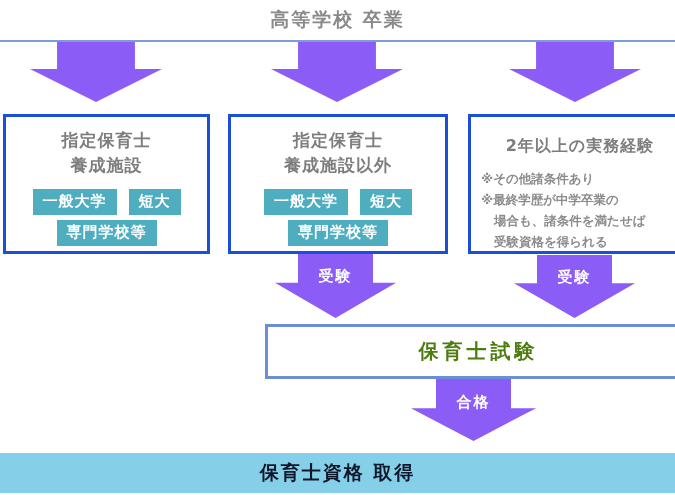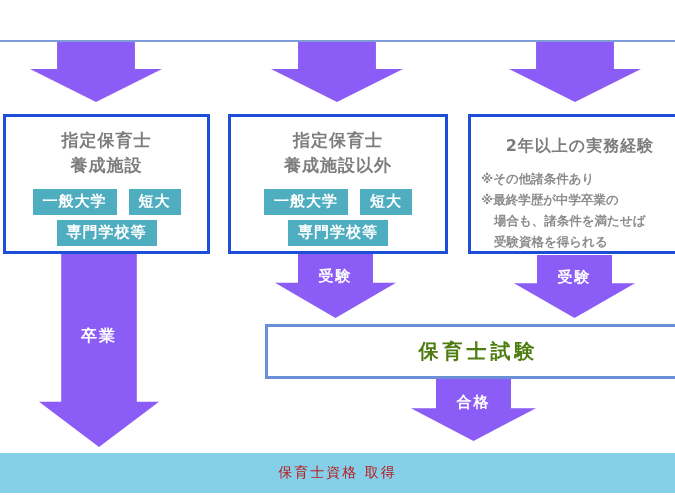--- a/index.html
+++ b/index.html
@@ -84,27 +84,28 @@
     display:flex;align-items:center;justify-content:center;
   }
   .exam-title{font-size:20px;font-weight:bold;color:#4d7c0f;letter-spacing:4px;}
   .exam-sub{font-size:14px;font-weight:bold;color:#7d7d7d;letter-spacing:1px;margin-left:2px;}
 
   
   .result-bar{
     position:absolute;left:0;top:453px;width:675px;height:40px;background:#85cfe8;
     display:flex;align-items:center;justify-content:center;
   }
-  .result-label{font-size:14px;font-weight:normal;color:#b91c1c;letter-spacing:2px;}
+  .result-label{font-size:19px;font-weight:bold;color:#0f172a;letter-spacing:2px;}
 </style>
 </head>
 <body>
 
 <div class="stage">
 
+  <div class="title">高等学校 卒業</div>
   <div class="topline"></div>
 
   <div class="arrow arrow-top a1"></div>
   <div class="arrow arrow-top a2"></div>
   <div class="arrow arrow-top a3"></div>
 
   <div class="box box1">
     <div class="box-title">
       <div>指定保育士</div>
       <div>養成施設</div>
@@ -139,23 +140,20 @@
   <div class="box box3">
     <div class="box-title">2年以上の実務経験</div>
     <div class="notes">
       <div class="note-line">※その他諸条件あり</div>
       <div class="note-line">※最終学歴が中学卒業の</div>
       <div class="note-line indent">場合も、諸条件を満たせば</div>
       <div class="note-line indent">受験資格を得られる</div>
     </div>
   </div>
 
-  <div class="arrow arrow-grad">
-    <span class="arrow-label">卒業</span>
-  </div>
 
   <div class="arrow arrow-exam2">
     <span class="arrow-label">受験</span>
   </div>
 
   <div class="arrow arrow-exam3">
     <span class="arrow-label">受験</span>
   </div>
 
   <div class="exam-box">

